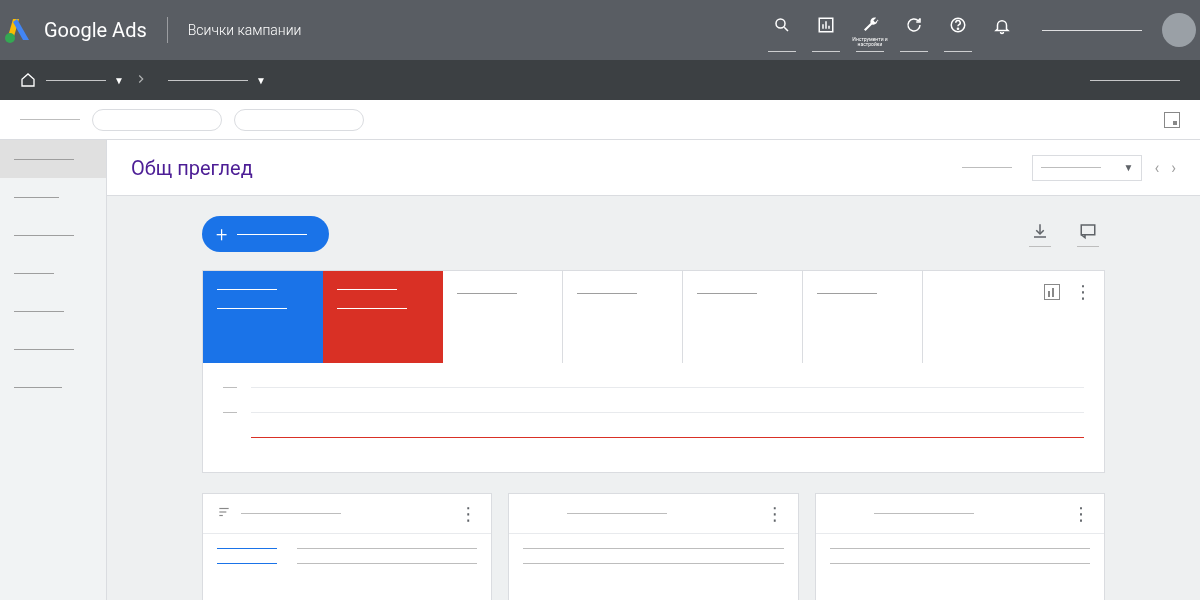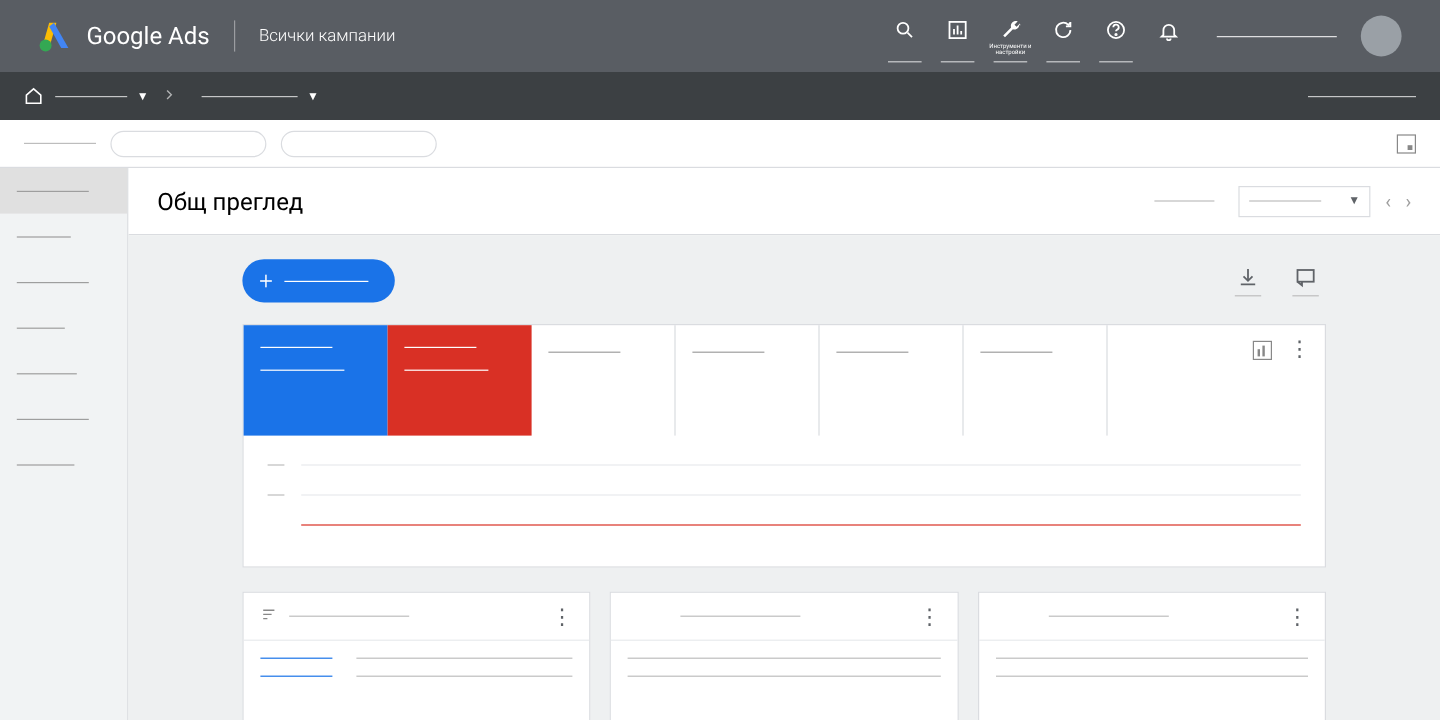--- a/index.html
+++ b/index.html
@@ -1,19 +1,19 @@
 <!DOCTYPE html>
 <html><head>
 <meta charset="utf-8">
 <style>
 * { margin: 0; padding: 0; box-sizing: border-box; font-family: 'Roboto', Arial, sans-serif; }
 body { width: 1200px; height: 600px; overflow: hidden; background: #fff; }
 
 
-.header { background: #595d63; height: 60px; display: flex; align-items: center; padding: 0 32px; color: #fff; }
+.header { background: #595d63; height: 60px; display: flex; align-items: center; padding: 0 4px; color: #fff; }
 .logo { display: flex; align-items: center; gap: 12px; }
 .logo-icon { width: 28px; height: 28px; position: relative; }
 .logo-text { font-size: 20px; font-weight: 400; }
 .divider { width: 1px; height: 26px; background: rgba(255,255,255,0.4); margin: 0 20px; }
 .header-title { font-size: 14px; font-weight: 300; }
 .header-spacer { flex: 1; }
 .header-tools { display: flex; align-items: center; gap: 4px; }
 .tool-item { display: flex; flex-direction: column; align-items: center; width: 40px; cursor: pointer; padding-top: 6px; }
 .tool-icon { width: 20px; height: 20px; display: flex; align-items: center; justify-content: center; }
 .tool-label { font-size: 5px; margin-top: 2px; text-align: center; line-height: 1.1; height: 12px; }
@@ -40,21 +40,21 @@
 
 
 .main { display: flex; height: calc(600px - 60px - 40px - 40px); }
 .sidebar { width: 107px; background: #f1f3f4; border-right: 1px solid #dadce0; padding-top: 0; }
 .side-item { height: 38px; display: flex; align-items: center; padding-left: 14px; }
 .side-item.active { background: #e0e0e0; }
 .side-line { width: 60px; height: 1px; background: #9e9e9e; }
 
 .content { flex: 1; display: flex; flex-direction: column; overflow: hidden; }
 .content-header { height: 56px; background: #fff; border-bottom: 1px solid #dadce0; display: flex; align-items: center; padding: 0 24px; }
-.ch-title { font-size: 20px; color: #000000; font-weight: 400; text-align: center; }
+.ch-title { font-size: 20px; color: #4c1d95; font-weight: 400; text-align: center; }
 .ch-spacer { flex: 1; }
 .ch-line { width: 50px; height: 1px; background: #bdbdbd; margin-right: 20px; }
 .date-select { border: 1px solid #dadce0; height: 26px; width: 110px; display: flex; align-items: center; padding: 0 8px; justify-content: space-between; }
 .date-line { width: 60px; height: 1px; background: #bdbdbd; }
 .date-caret { font-size: 10px; color: #5f6368; }
 .ch-nav { margin-left: 12px; display: flex; gap: 12px; color: #9e9e9e; font-size: 16px; }
 .ch-nav span { cursor: pointer; }
 
 .content-body { flex: 1; background: #eef0f1; padding: 20px 95px 0 95px; overflow: hidden; }
 

